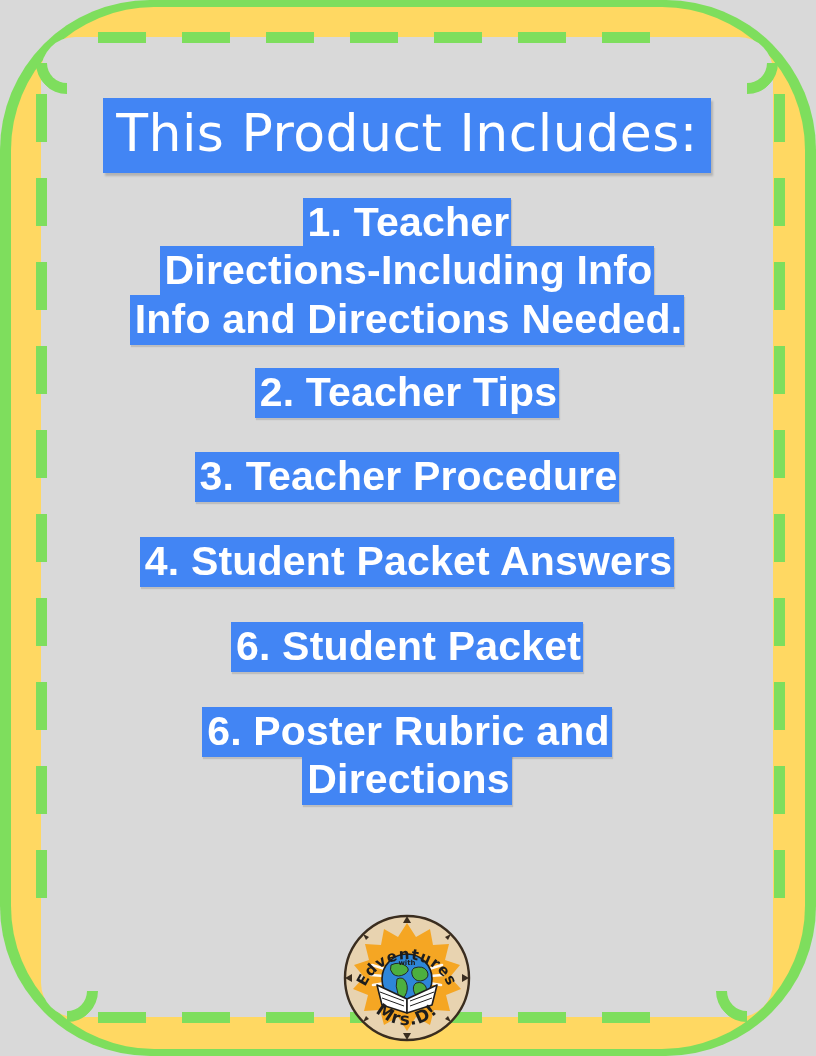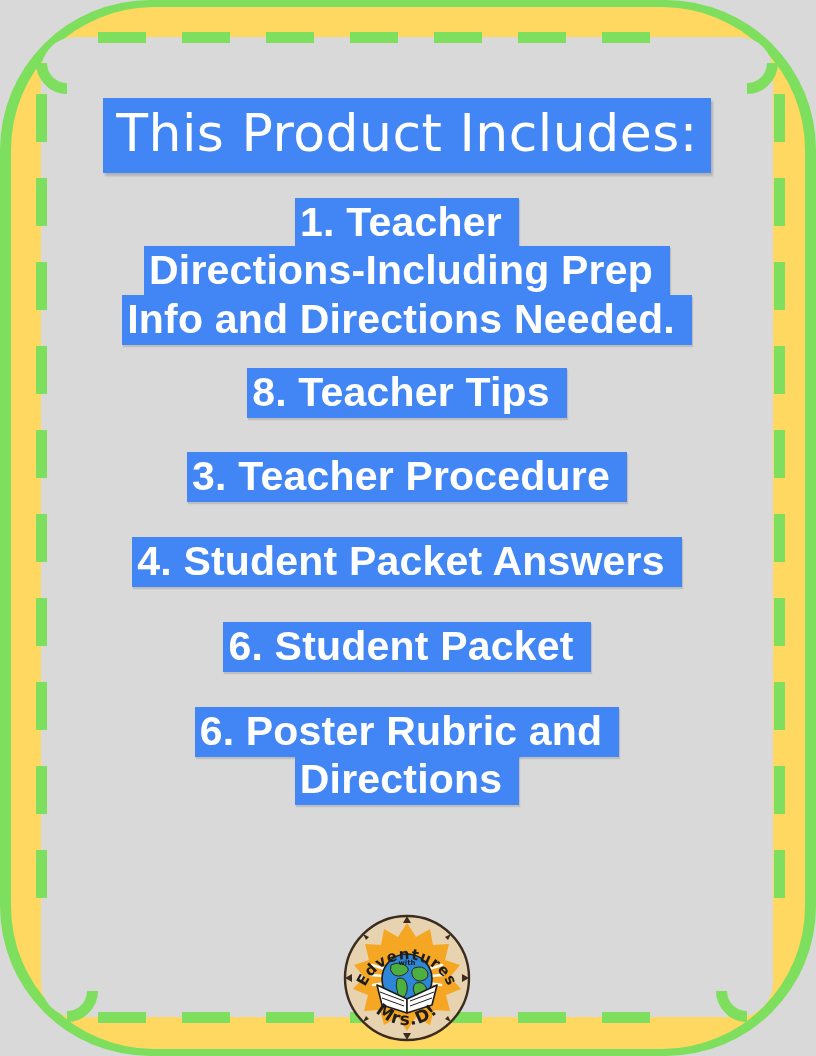--- a/index.html
+++ b/index.html
@@ -95,21 +95,21 @@
 
   
   .line {
     display:inline;
     background:#4285f4;
     color:#ffffff;
     font-family:"Liberation Sans", sans-serif;
     font-weight:bold;
     font-size:41px;
     letter-spacing:0.2px;
-    padding:1px 17px 3px 5px;
+    padding:1px 2px 3px 5px;
     box-decoration-break:clone;
     -webkit-box-decoration-break:clone;
     box-shadow:1px 2px 1px rgba(0,0,0,0.12);
   }
   .item .linebox { display:block; margin-bottom:2px; }
   .item .linebox:last-child { margin-bottom:0; }
 
   .item.i1 { margin-bottom:26px; }
   .item.i2, .item.i3, .item.i4, .item.i5 { margin-bottom:38px; }
 
@@ -181,25 +181,25 @@
 
   <div id="content">
 
     <div class="title-wrap">
       <span class="title">This Product Includes:</span>
     </div>
 
     <div class="list" id="item-list">
         <div class="item i1">
           <span class="linebox"><span class="line">1.  Teacher</span></span>
-          <span class="linebox"><span class="line">Directions-Including Prep</span></span>
+          <span class="linebox"><span class="line">Directions-Including Info</span></span>
           <span class="linebox"><span class="line">Info and Directions Needed.</span></span>
         </div>
         <div class="item i2">
-          <span class="linebox"><span class="line">8.  Teacher Tips</span></span>
+          <span class="linebox"><span class="line">2.  Teacher Tips</span></span>
         </div>
         <div class="item i3">
           <span class="linebox"><span class="line">3.  Teacher Procedure</span></span>
         </div>
         <div class="item i4">
           <span class="linebox"><span class="line">4.  Student Packet Answers</span></span>
         </div>
         <div class="item i5">
           <span class="linebox"><span class="line">6.  Student Packet</span></span>
         </div>

